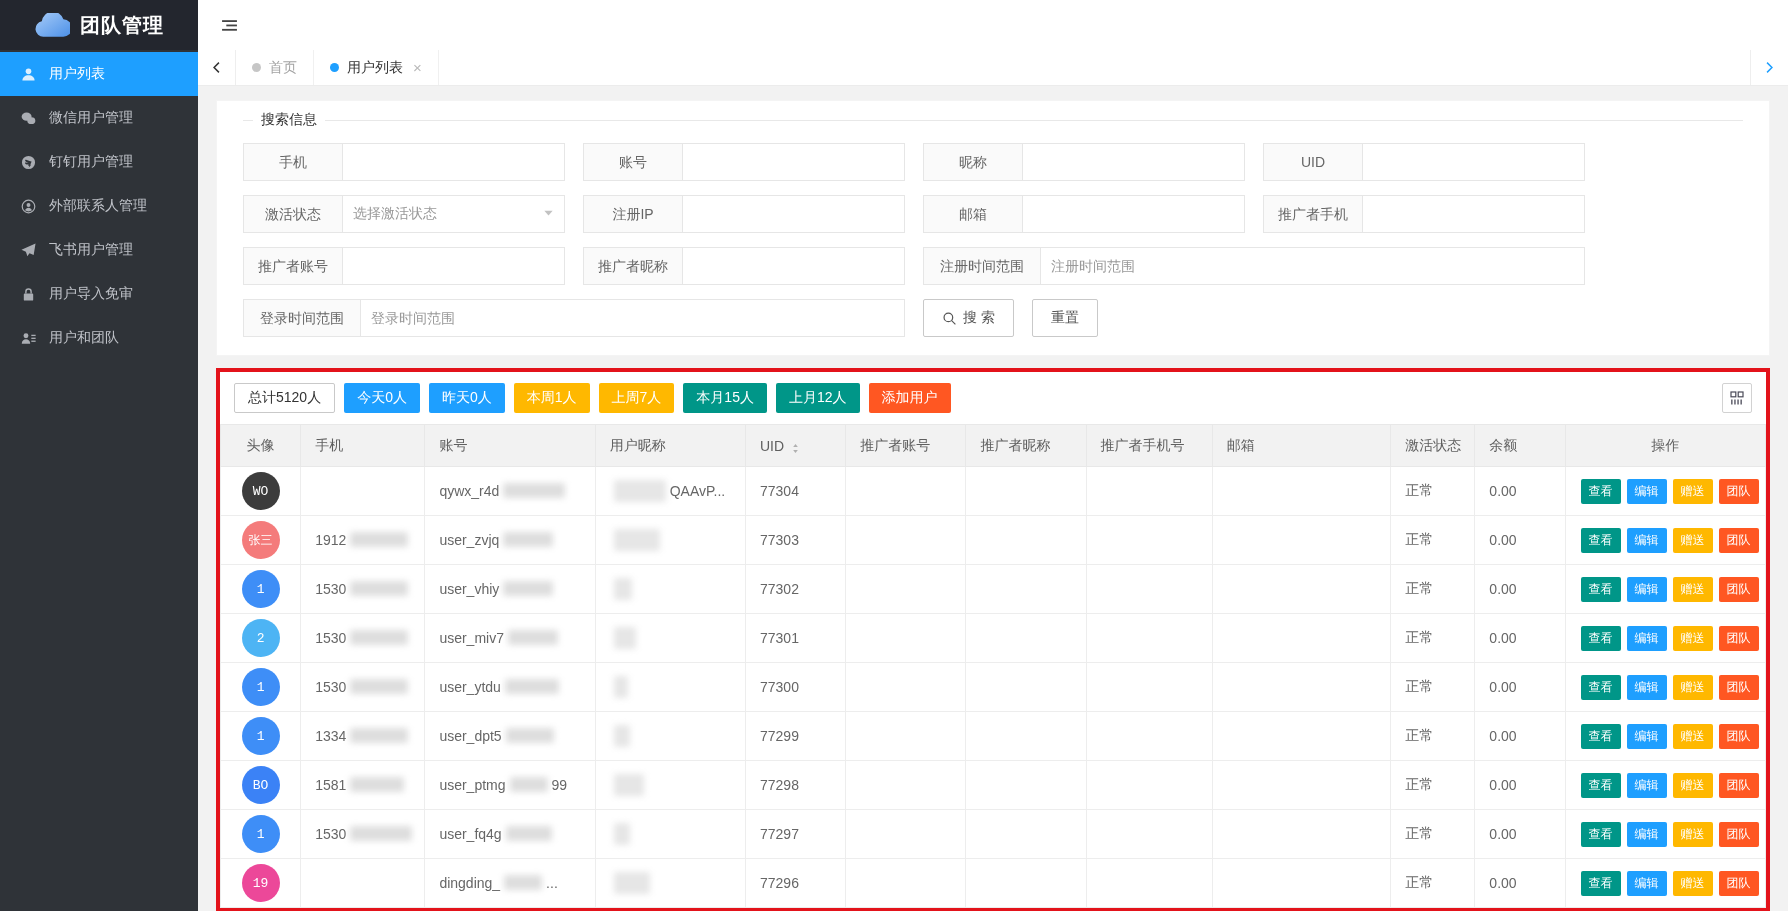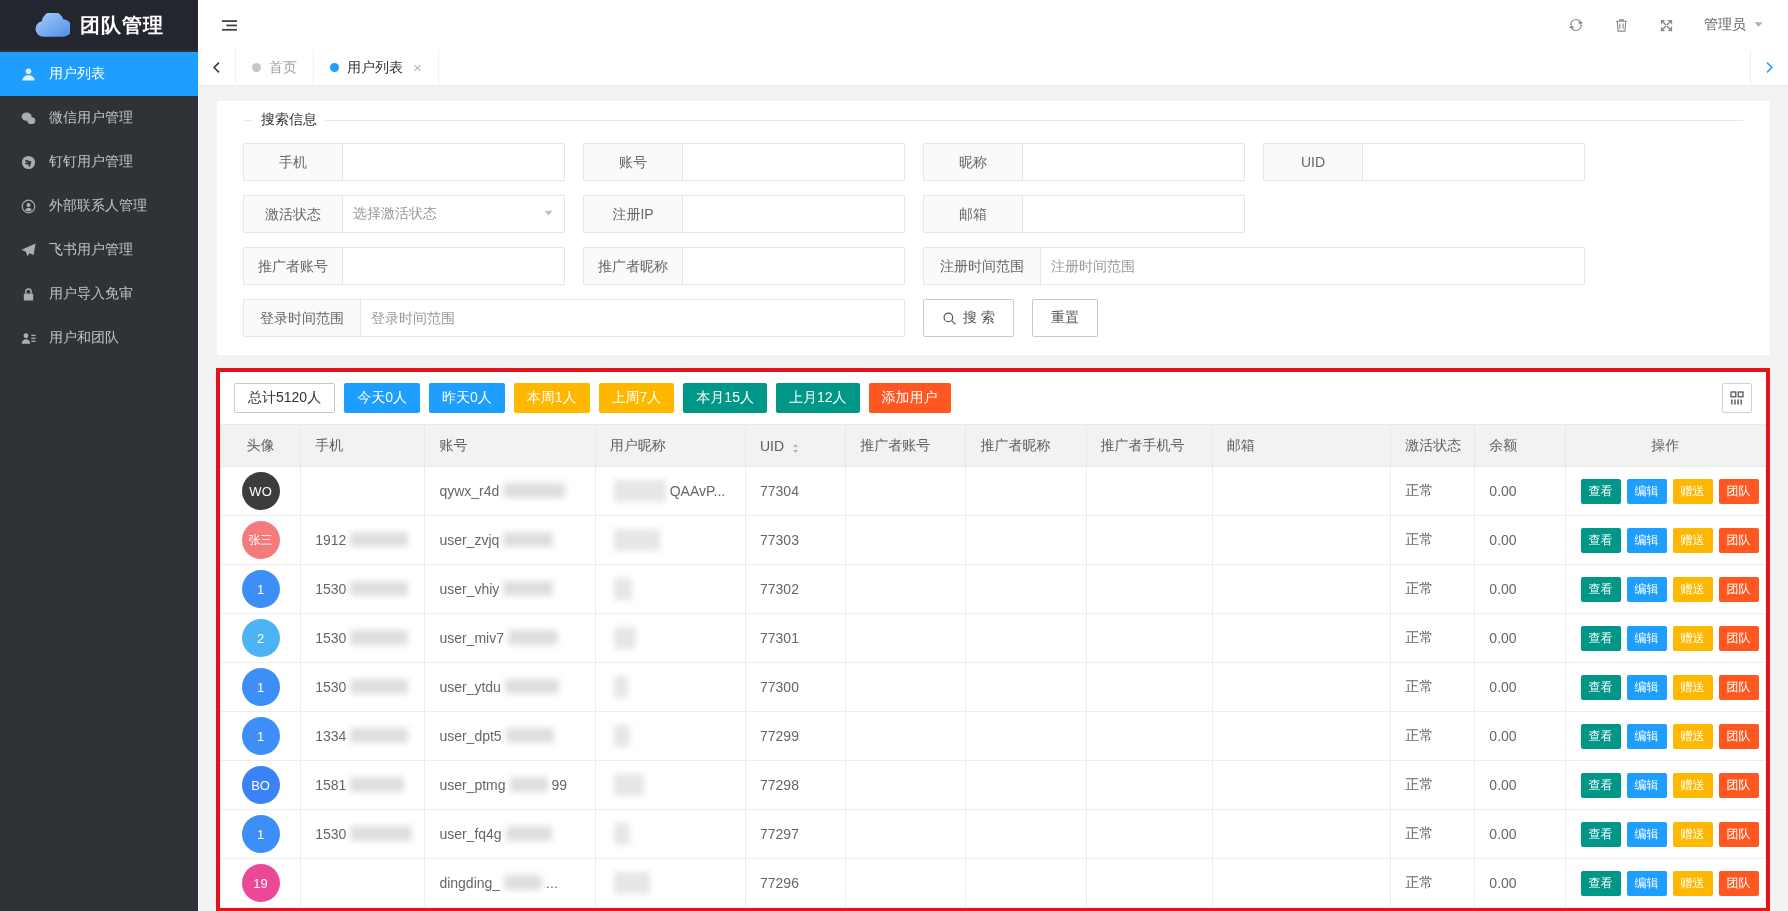--- a/index.html
+++ b/index.html
@@ -58,21 +58,21 @@
   
   .red-frame { margin:12px 18px 0; border:4px solid #e3131b; background:#fff; }
   .toolbar { display:flex; align-items:center; padding:11px 14px; gap:9px; }
   .stat { height:30px; padding:0 13px; border-radius:2px; color:#fff; font-size:14px; display:inline-flex; align-items:center; border:none; cursor:pointer; font-family:inherit; }
   .stat.plain { background:#fff; border:1px solid #c9c9c9; color:#333; }
   .grid-btn { margin-left:auto; width:30px; height:30px; border:1px solid #d2d2d2; border-radius:2px; background:#fff; display:flex; align-items:center; justify-content:center; color:#4a4a58; cursor:pointer; }
 
   table { width:100%; border-collapse:collapse; table-layout:fixed; font-size:14px; color:#666; }
   th { height:42px; background:#f2f2f2; font-weight:normal; color:#5f5f5f; border:1px solid #e8e8e8; text-align:left; padding:0 14px; white-space:nowrap; overflow:hidden; }
   td { height:49px; border:1px solid #ededed; padding:0 14px; white-space:nowrap; overflow:hidden; }
-  th.center, td.center { text-align:center; padding:0 12px; }
+  th.center, td.center { text-align:center; padding:0 12px;font-family:Liberation Mono, monospace; }
   .th-sort { display:inline-flex; vertical-align:-3px; margin-left:6px; color:#b0b0b0; }
   .avatar { width:38px; height:38px; border-radius:50%; color:#fff; display:inline-flex; align-items:center; justify-content:center; font-size:13px; }
   .blur { display:inline-block; height:15px; background:#dedede; border-radius:2px; filter:blur(3px); vertical-align:-2px; margin:0 4px; }
   .blur.tall { height:22px; background:#e6e6e6; vertical-align:-6px; }
   .act-btn { padding:4px 8px; border:none; border-radius:2px; color:#fff; font-size:12px; margin:0 3px; cursor:pointer; font-family:inherit; }
 </style>
 </head>
 <body>
 
 <div class="app">
@@ -91,44 +91,20 @@
       <span>团队管理</span>
     </div>
     <div class="topnav">
       <div class="hamburger">
         <svg width="17" height="17" viewBox="0 0 16 16" fill="currentColor">
             <rect x="1" y="3" width="14" height="1.7"></rect>
             <rect x="5" y="7.1" width="10" height="1.7"></rect>
             <rect x="1" y="11.2" width="14" height="1.7"></rect>
           </svg>
       </div>
-      <div class="topnav-right">
-        <span class="icon-btn">
-          <svg width="16" height="16" viewBox="0 0 16 16" fill="currentColor">
-              <path d="M8 2a6 6 0 0 1 5.2 3H15l-2.5 3L10 5h1.7A4.5 4.5 0 0 0 3.5 8H2a6 6 0 0 1 6-6z"></path>
-              <path d="M8 14a6 6 0 0 1-5.2-3H1l2.5-3L6 11H4.3a4.5 4.5 0 0 0 8.2-3H14a6 6 0 0 1-6 6z"></path>
-            </svg>
-        </span>
-        <span class="icon-btn">
-          <svg width="15" height="16" viewBox="0 0 16 16" fill="none" stroke="currentColor" stroke-width="1.2">
-              <path d="M2 4h12M6 4V2.5h4V4M3.5 4l.8 10.5h7.4L12.5 4M6.3 6.5v5.5M9.7 6.5v5.5"></path>
-            </svg>
-        </span>
-        <span class="icon-btn">
-          <svg width="15" height="15" viewBox="0 0 16 16" fill="currentColor">
-              <path d="M2 2h4v1.5H4.6l3.4 3.4L6.9 8 3.5 4.6V6H2zM14 2v4h-1.5V4.6L9.1 8 8 6.9l3.4-3.4H9.4V2zM2 14v-4h1.5v1.4L6.9 8 8 9.1l-3.4 3.4H6V14zM14 14h-4v-1.5h1.4L8 9.1 9.1 8l3.4 3.4V9.4H14z"></path>
-            </svg>
-        </span>
-        <span class="admin">
-          <span>管理员</span>
-          <svg class="caret" width="11" height="8" viewBox="0 0 16 12" fill="currentColor">
-              <path d="M2 2l6 7 6-7z"></path>
-            </svg>
-        </span>
-      </div>
     </div>
   </div>
 
   <div class="main">
 
     <div class="sidebar" id="sidebar">
         <div class="side-item active">
           <span style="display: inline-flex;">
             <svg width="15" height="15" viewBox="0 0 16 16" fill="currentColor">
               <circle cx="8" cy="4.6" r="3"></circle>
@@ -254,20 +230,24 @@
                           <path d="M2 4l6 7 6-7z"></path>
                         </svg></span>
                     </div>
                   </div>
                   <div class="field">
                     <div class="f-label">注册IP</div>
                     <input class="f-input" placeholder="" style="">
                   </div>
                   <div class="field">
                     <div class="f-label">邮箱</div>
+                    <input class="f-input" placeholder="" style="">
+                  </div>
+                  <div class="field">
+                    <div class="f-label">推广者手机</div>
                     <input class="f-input" placeholder="" style="">
                   </div>
                 </div>
                 <div class="form-row">
                   <div class="field">
                     <div class="f-label">推广者账号</div>
                     <input class="f-input" placeholder="" style="">
                   </div>
                   <div class="field">
                     <div class="f-label">推广者昵称</div>

